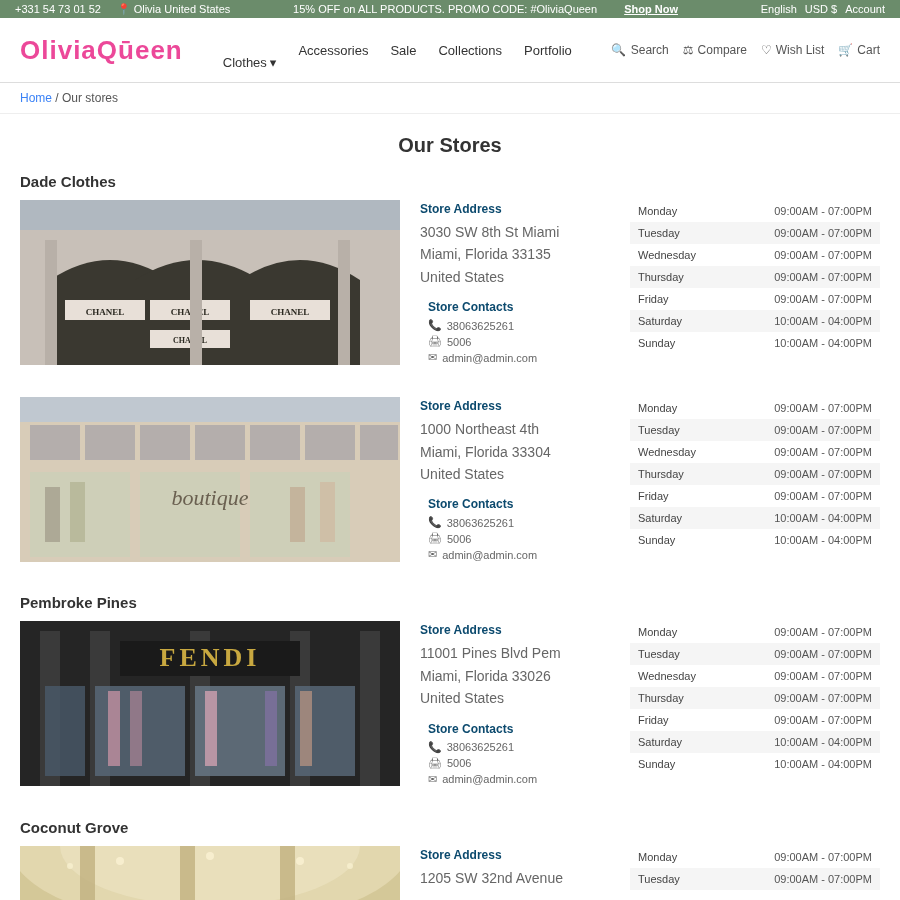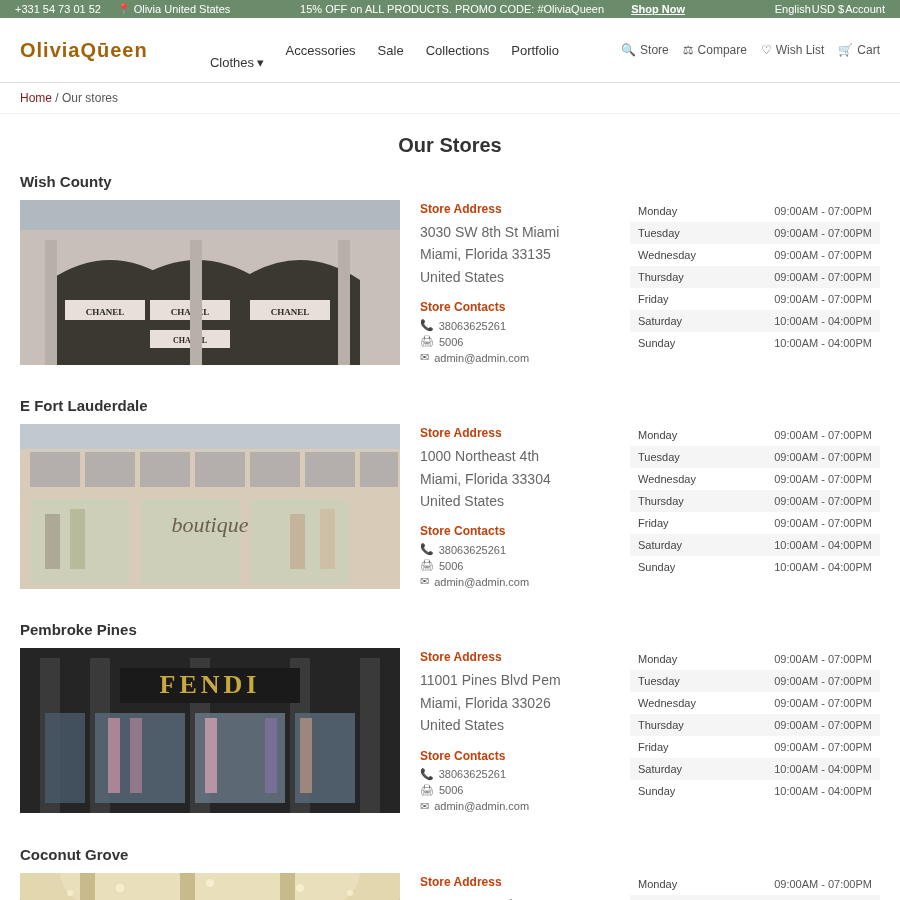--- a/index.html
+++ b/index.html
@@ -12,55 +12,55 @@
       font-size: 11px;
       padding: 4px 15px;
       display: flex;
       align-items: center;
       justify-content: center;
       height: 18px;
     }
     .top-bar-left { display: flex; gap: 16px; align-items: center; }
     .top-bar-center { text-align: center; flex: 1; }
     .top-bar-center a { color: #fff; text-decoration: underline; font-weight: bold; margin-left: 24px; }
-    .top-bar-right { display: flex; gap: 1px; align-items: center; padding-left: 20px; }
+    .top-bar-right { display: flex; gap: 8px; align-items: center; padding-left: 20px; }
 
     
     .header {
       display: flex;
       align-items: center;
       justify-content: space-between;
       padding: 12px 20px;
       border-bottom: 1px solid #ddd;
     }
     .logo {
-      font-size: 20px;
+      font-size: 26px;
       font-weight: bold;
-      color: #a16207;
+      color: #ec4899;
       letter-spacing: 1px;
     }
     .main-nav { display: flex; gap: 22px; align-items: center; }
     .main-nav a {
       text-decoration: none;
       color: #333;
       font-size: 13px;
       font-weight: 500;
     }
     .main-nav .clothes-link { display: flex; align-items: center; gap: 3px; margin-top: 25px; }
     .header-actions { display: flex; gap: 14px; align-items: center; font-size: 12px; color: #555; }
     .header-actions .action { display: flex; align-items: center; gap: 4px; cursor: pointer; }
 
     
     .breadcrumb {
       padding: 8px 20px;
       font-size: 12px;
       color: #888;
       border-bottom: 1px solid #eee;
     }
-    .breadcrumb a { color: #7f1d1d; text-decoration: none; }
+    .breadcrumb a { color: #3b82f6; text-decoration: none; }
     .breadcrumb span { color: #555; }
 
     
     .page-title {
       text-align: center;
       font-size: 20px;
       font-weight: 600;
       padding: 20px 0 16px;
       color: #333;
     }
@@ -91,30 +91,30 @@
     }
 
     .store-details {
       flex: 1;
       min-width: 180px;
       max-width: 190px;
     }
     .store-info-title {
       font-size: 12px;
       font-weight: 600;
-      color: #c2410c;
+      color: #0c4a6e;
       margin-bottom: 5px;
       margin-top: 2px;
     }
     .store-info-text {
       font-size: 14px;
       color: #666;
       line-height: 1.6;
     }
-    .store-contacts { margin-top: 12px; }
+    .store-contacts { margin-top: 12px; margin-left: 8px; }
     .contact-item { display: flex; align-items: center; gap: 5px; font-size: 11px; color: #666; margin-bottom: 3px; }
     .contact-icon { font-size: 11px; }
 
     
     .hours-table { flex: 1; font-size: 11px; }
     .hours-row {
       display: flex;
       justify-content: space-between;
       padding: 5px 8px;
       color: #555;
@@ -156,21 +156,21 @@
       <span>▾</span>
     </a>
     <a>Accessories</a>
     <a>Sale</a>
     <a>Collections</a>
     <a>Portfolio</a>
   </nav>
   <div class="header-actions">
     <div class="action">
       <span>🔍</span>
-      <span>Store</span>
+      <span>Search</span>
     </div>
     <div class="action">
       <span>⚖</span>
       <span>Compare</span>
     </div>
     <div class="action">
       <span>♡</span>
       <span>Wish List</span>
     </div>
     <div class="action">
@@ -184,21 +184,21 @@
   <a>Home</a>
   <span> / </span>
   <span>Our stores</span>
 </div>
 
 <div class="page-title">Our Stores</div>
 
 <div class="content">
 
   <div class="store-section">
-    <div class="store-section-title">Wish County</div>
+    <div class="store-section-title">Dade Clothes</div>
     <div class="store-row">
       <div class="store-image">
         
         <svg class="store-svg" viewBox="0 0 380 165" xmlns="http://www.w3.org/2000/svg">
           <rect width="380" height="165" fill="#d8d0c8"></rect>
 
           <rect width="380" height="50" fill="#b0b8c0"></rect>
 
           <rect x="0" y="30" width="380" height="135" fill="#c8c0b8"></rect>
 
@@ -271,21 +271,20 @@
           </div>
         <div class="hours-row">
             <span class="hours-day">Sunday</span>
             <span class="hours-time">10:00AM - 04:00PM</span>
           </div>
       </div>
     </div>
   </div>
 
   <div class="store-section">
-    <div class="store-section-title">E Fort Lauderdale</div>
     <div class="store-row">
       <div class="store-image">
         <svg class="store-svg" viewBox="0 0 380 165" xmlns="http://www.w3.org/2000/svg">
           <rect width="380" height="165" fill="#c8bca8"></rect>
 
           <rect width="380" height="30" fill="#c0c8d0"></rect>
 
           <rect x="0" y="25" width="380" height="140" fill="#d8ccb8"></rect>
 
           <rect x="10" y="28" width="50" height="35" fill="#9090a0" opacity="0.5"></rect>

